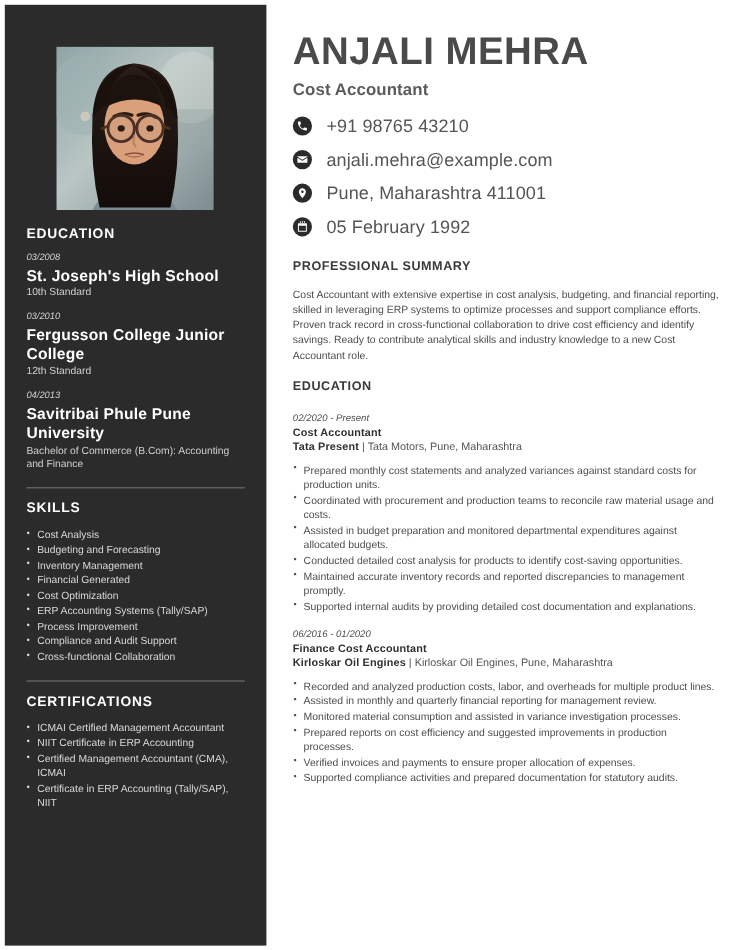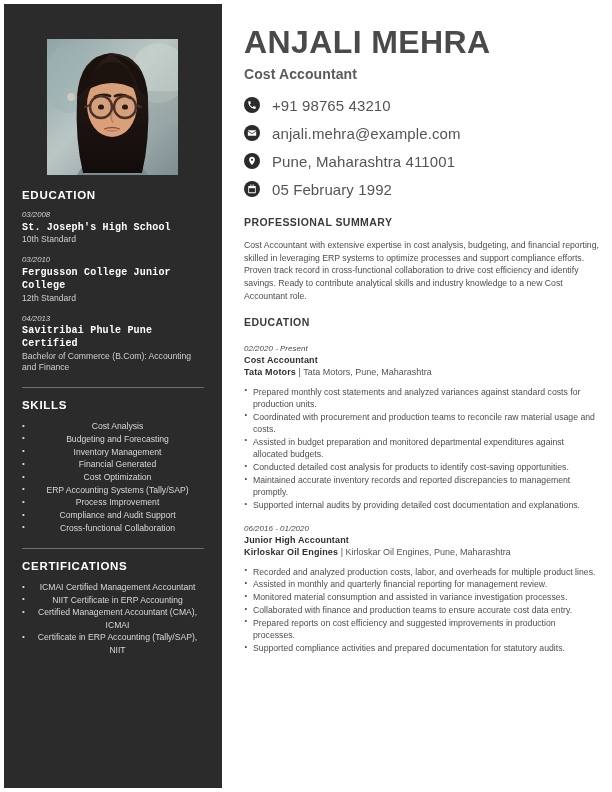--- a/index.html
+++ b/index.html
@@ -61,38 +61,36 @@
   }
   .edu-item { margin-bottom: 10px; }
   .edu-date {
     font-size: 7.8px;
     font-style: italic;
     color: #d2d2d2;
     line-height: 1.35;
     margin-bottom: 1px;
   }
   .edu-school {
-    font-size: 10px;
+    font-size: 13px;
     font-weight: bold;
     color: #ffffff;
     line-height: 1.28;
     letter-spacing: 0.2px;
-    font-family: Liberation Mono, monospace;
   }
   .edu-degree {
     font-size: 8.6px;
     color: #cfcfcf;
     line-height: 1.3;
   }
 
   ul.side-list {
     list-style: none;
     margin: 0;
     padding: 0;
-    text-align: center;
   }
   ul.side-list li {
     position: relative;
     font-size: 8.6px;
     line-height: 1.42;
     color: #d8d8d8;
     padding-left: 9px;
     margin-bottom: 0.5px;
   }
   ul.side-list li:before {
@@ -281,21 +279,21 @@
         <div class="edu-school">St. Joseph's High School</div>
         <div class="edu-degree">10th Standard</div>
       </div>
       <div class="edu-item">
         <div class="edu-date">03/2010</div>
         <div class="edu-school">Fergusson College Junior College</div>
         <div class="edu-degree">12th Standard</div>
       </div>
       <div class="edu-item">
         <div class="edu-date">04/2013</div>
-        <div class="edu-school">Savitribai Phule Pune Certified</div>
+        <div class="edu-school">Savitribai Phule Pune University</div>
         <div class="edu-degree">Bachelor of Commerce (B.Com): Accounting and Finance</div>
       </div>
     </div>
 
     <div class="side-section">
       <div class="side-divider"></div>
       <div class="side-head">SKILLS</div>
       <ul class="side-list">
         <li>Cost Analysis</li>
         <li>Budgeting and Forecasting</li>
@@ -375,48 +373,48 @@
       <div class="summary">Cost Accountant with extensive expertise in cost analysis, budgeting, and financial reporting, skilled in leveraging ERP systems to optimize processes and support compliance efforts. Proven track record in cross-functional collaboration to drive cost efficiency and identify savings. Ready to contribute analytical skills and industry knowledge to a new Cost Accountant role.</div>
     </div>
 
     <div class="main-section">
       <div class="main-head">EDUCATION</div>
 
       <div class="job">
         <div class="job-date">02/2020 - Present</div>
         <div class="job-title">Cost Accountant</div>
         <div class="job-org">
-          <b>Tata Motors</b>
+          <b>Tata Present</b>
           <span>|</span>
           <span>Tata Motors, Pune, Maharashtra</span>
         </div>
         <ul class="job-list">
           <li>Prepared monthly cost statements and analyzed variances against standard costs for production units.</li>
           <li>Coordinated with procurement and production teams to reconcile raw material usage and costs.</li>
           <li>Assisted in budget preparation and monitored departmental expenditures against allocated budgets.</li>
           <li>Conducted detailed cost analysis for products to identify cost-saving opportunities.</li>
           <li>Maintained accurate inventory records and reported discrepancies to management promptly.</li>
           <li>Supported internal audits by providing detailed cost documentation and explanations.</li>
         </ul>
       </div>
 
       <div class="job">
         <div class="job-date">06/2016 - 01/2020</div>
-        <div class="job-title">Junior High Accountant</div>
+        <div class="job-title">Finance Cost Accountant</div>
         <div class="job-org">
           <b>Kirloskar Oil Engines</b>
           <span>|</span>
           <span>Kirloskar Oil Engines, Pune, Maharashtra</span>
         </div>
         <ul class="job-list">
           <li>Recorded and analyzed production costs, labor, and overheads for multiple product lines.</li>
           <li>Assisted in monthly and quarterly financial reporting for management review.</li>
           <li>Monitored material consumption and assisted in variance investigation processes.</li>
-          <li>Collaborated with finance and production teams to ensure accurate cost data entry.</li>
           <li>Prepared reports on cost efficiency and suggested improvements in production processes.</li>
+          <li>Verified invoices and payments to ensure proper allocation of expenses.</li>
           <li>Supported compliance activities and prepared documentation for statutory audits.</li>
         </ul>
       </div>
 
     </div>
 
   </div>
 </div>
 
 </body></html>

